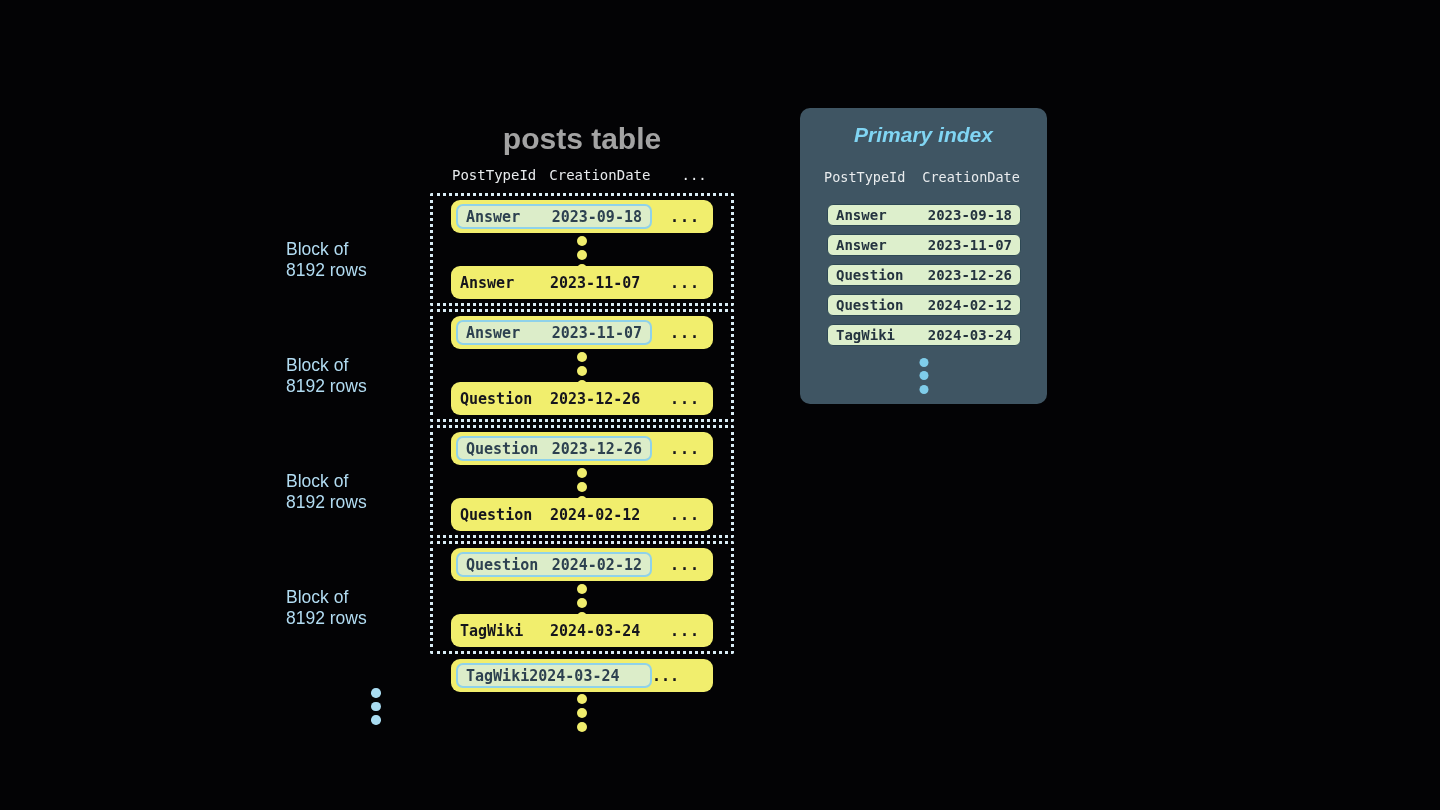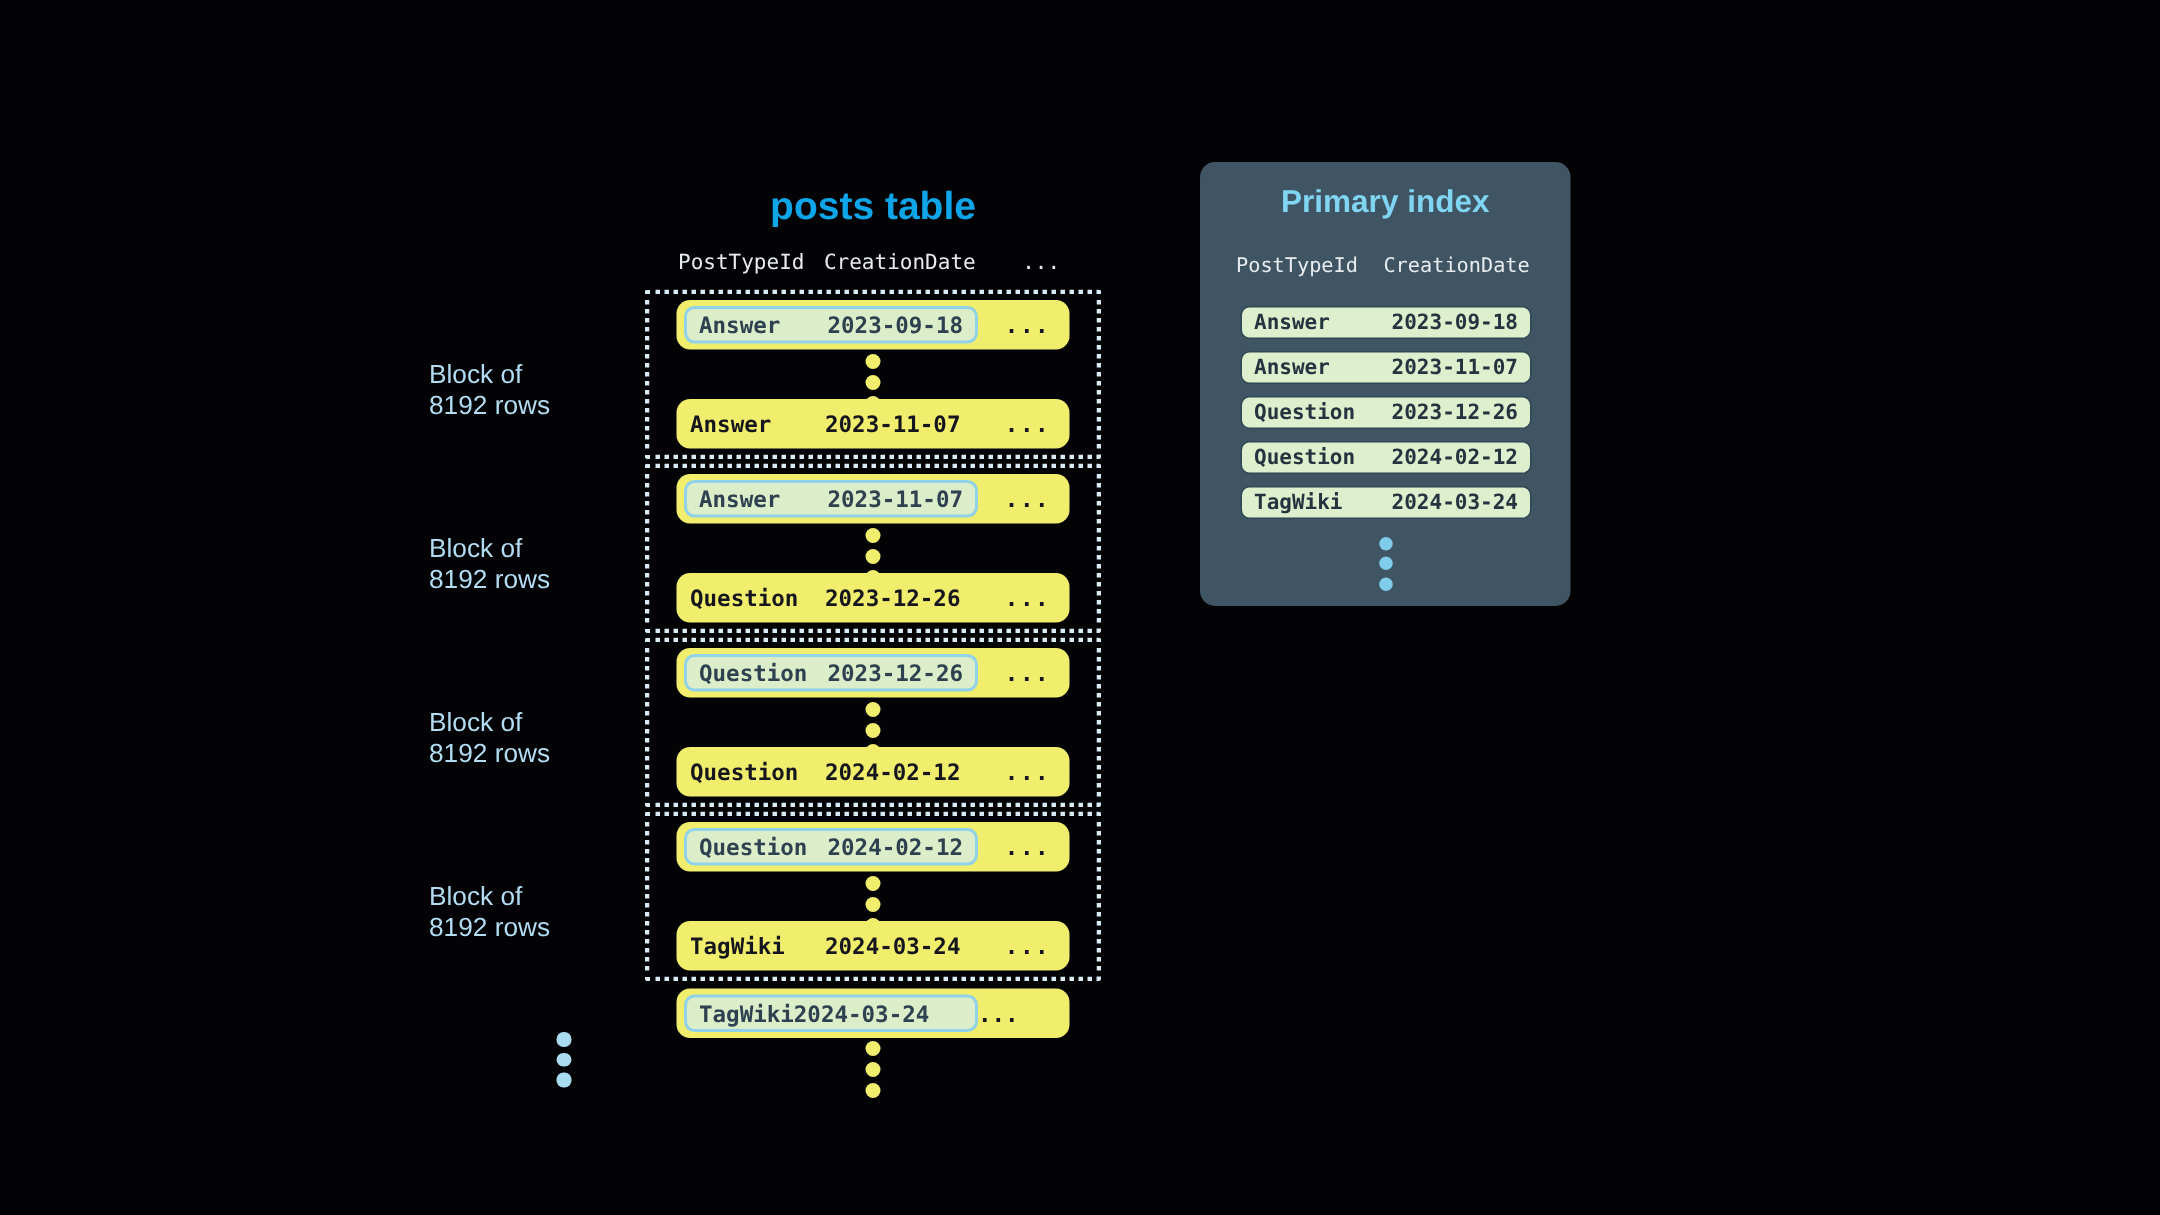--- a/index.html
+++ b/index.html
@@ -3,21 +3,21 @@
 <meta charset="utf-8">
 <style>
   html,body{margin:0;padding:0;background:#030305;}
   .stage{
     position:relative;width:1440px;height:810px;background:#030305;overflow:hidden;
     font-family:"DejaVu Sans Mono", monospace;
   }
   
   .posts-title{
     position:absolute;left:430px;top:122px;width:304px;text-align:center;
-    font-family:"Liberation Sans",sans-serif;font-size:26px;font-weight:600;color:#0ea5e9;
+    font-family:"Liberation Sans",sans-serif;font-size:30px;font-weight:600;color:#a3a3a3;
   }
   .posts-header{
     position:absolute;left:452px;top:167px;width:262px;display:flex;align-items:center;
     font-size:14px;font-weight:500;color:#e9ecee;letter-spacing:0px;
   }
   .posts-header .h1{white-space:pre;}
   .posts-header .h2{margin-left:13px;white-space:pre;}
   .posts-header .h3{margin-left:31px;}
   .block{
     position:absolute;left:430px;width:304px;height:113px;box-sizing:border-box;
@@ -59,21 +59,21 @@
   .vdots.left-more .dot{background:#a9dcf1;width:9.5px;height:9.5px;}
   .vdots.index-dots{position:absolute;left:50%;transform:translateX(-50%);top:245px;}
   .vdots.index-dots .dot{background:#7fcdea;width:9px;height:9px;margin-top:4.5px;}
   
   .panel{
     position:absolute;left:800px;top:108px;width:247px;height:296px;
     background:#3f5563;border-radius:10px;
   }
   .panel-title{
     position:absolute;left:0;top:123px;width:100%;text-align:center;
-    font-family:"Liberation Sans",sans-serif;font-size:21px;font-weight:600;color:#80d5f3;
+    font-family:"Liberation Sans",sans-serif;font-size:21px;font-weight:600;color:#80d5f3;font-style:italic;
   }
   .panel .panel-title{top:15px;}
   .panel-header{
     position:absolute;left:24px;top:61px;display:flex;
     font-size:13.5px;font-weight:500;color:#e9ecee;
   }
   .panel-header .h2{margin-left:17px;}
   .ipill{
     position:absolute;left:27px;width:194px;height:22px;box-sizing:border-box;
     background:#ddefcc;border:1.5px solid #2e4854;border-radius:6px;

